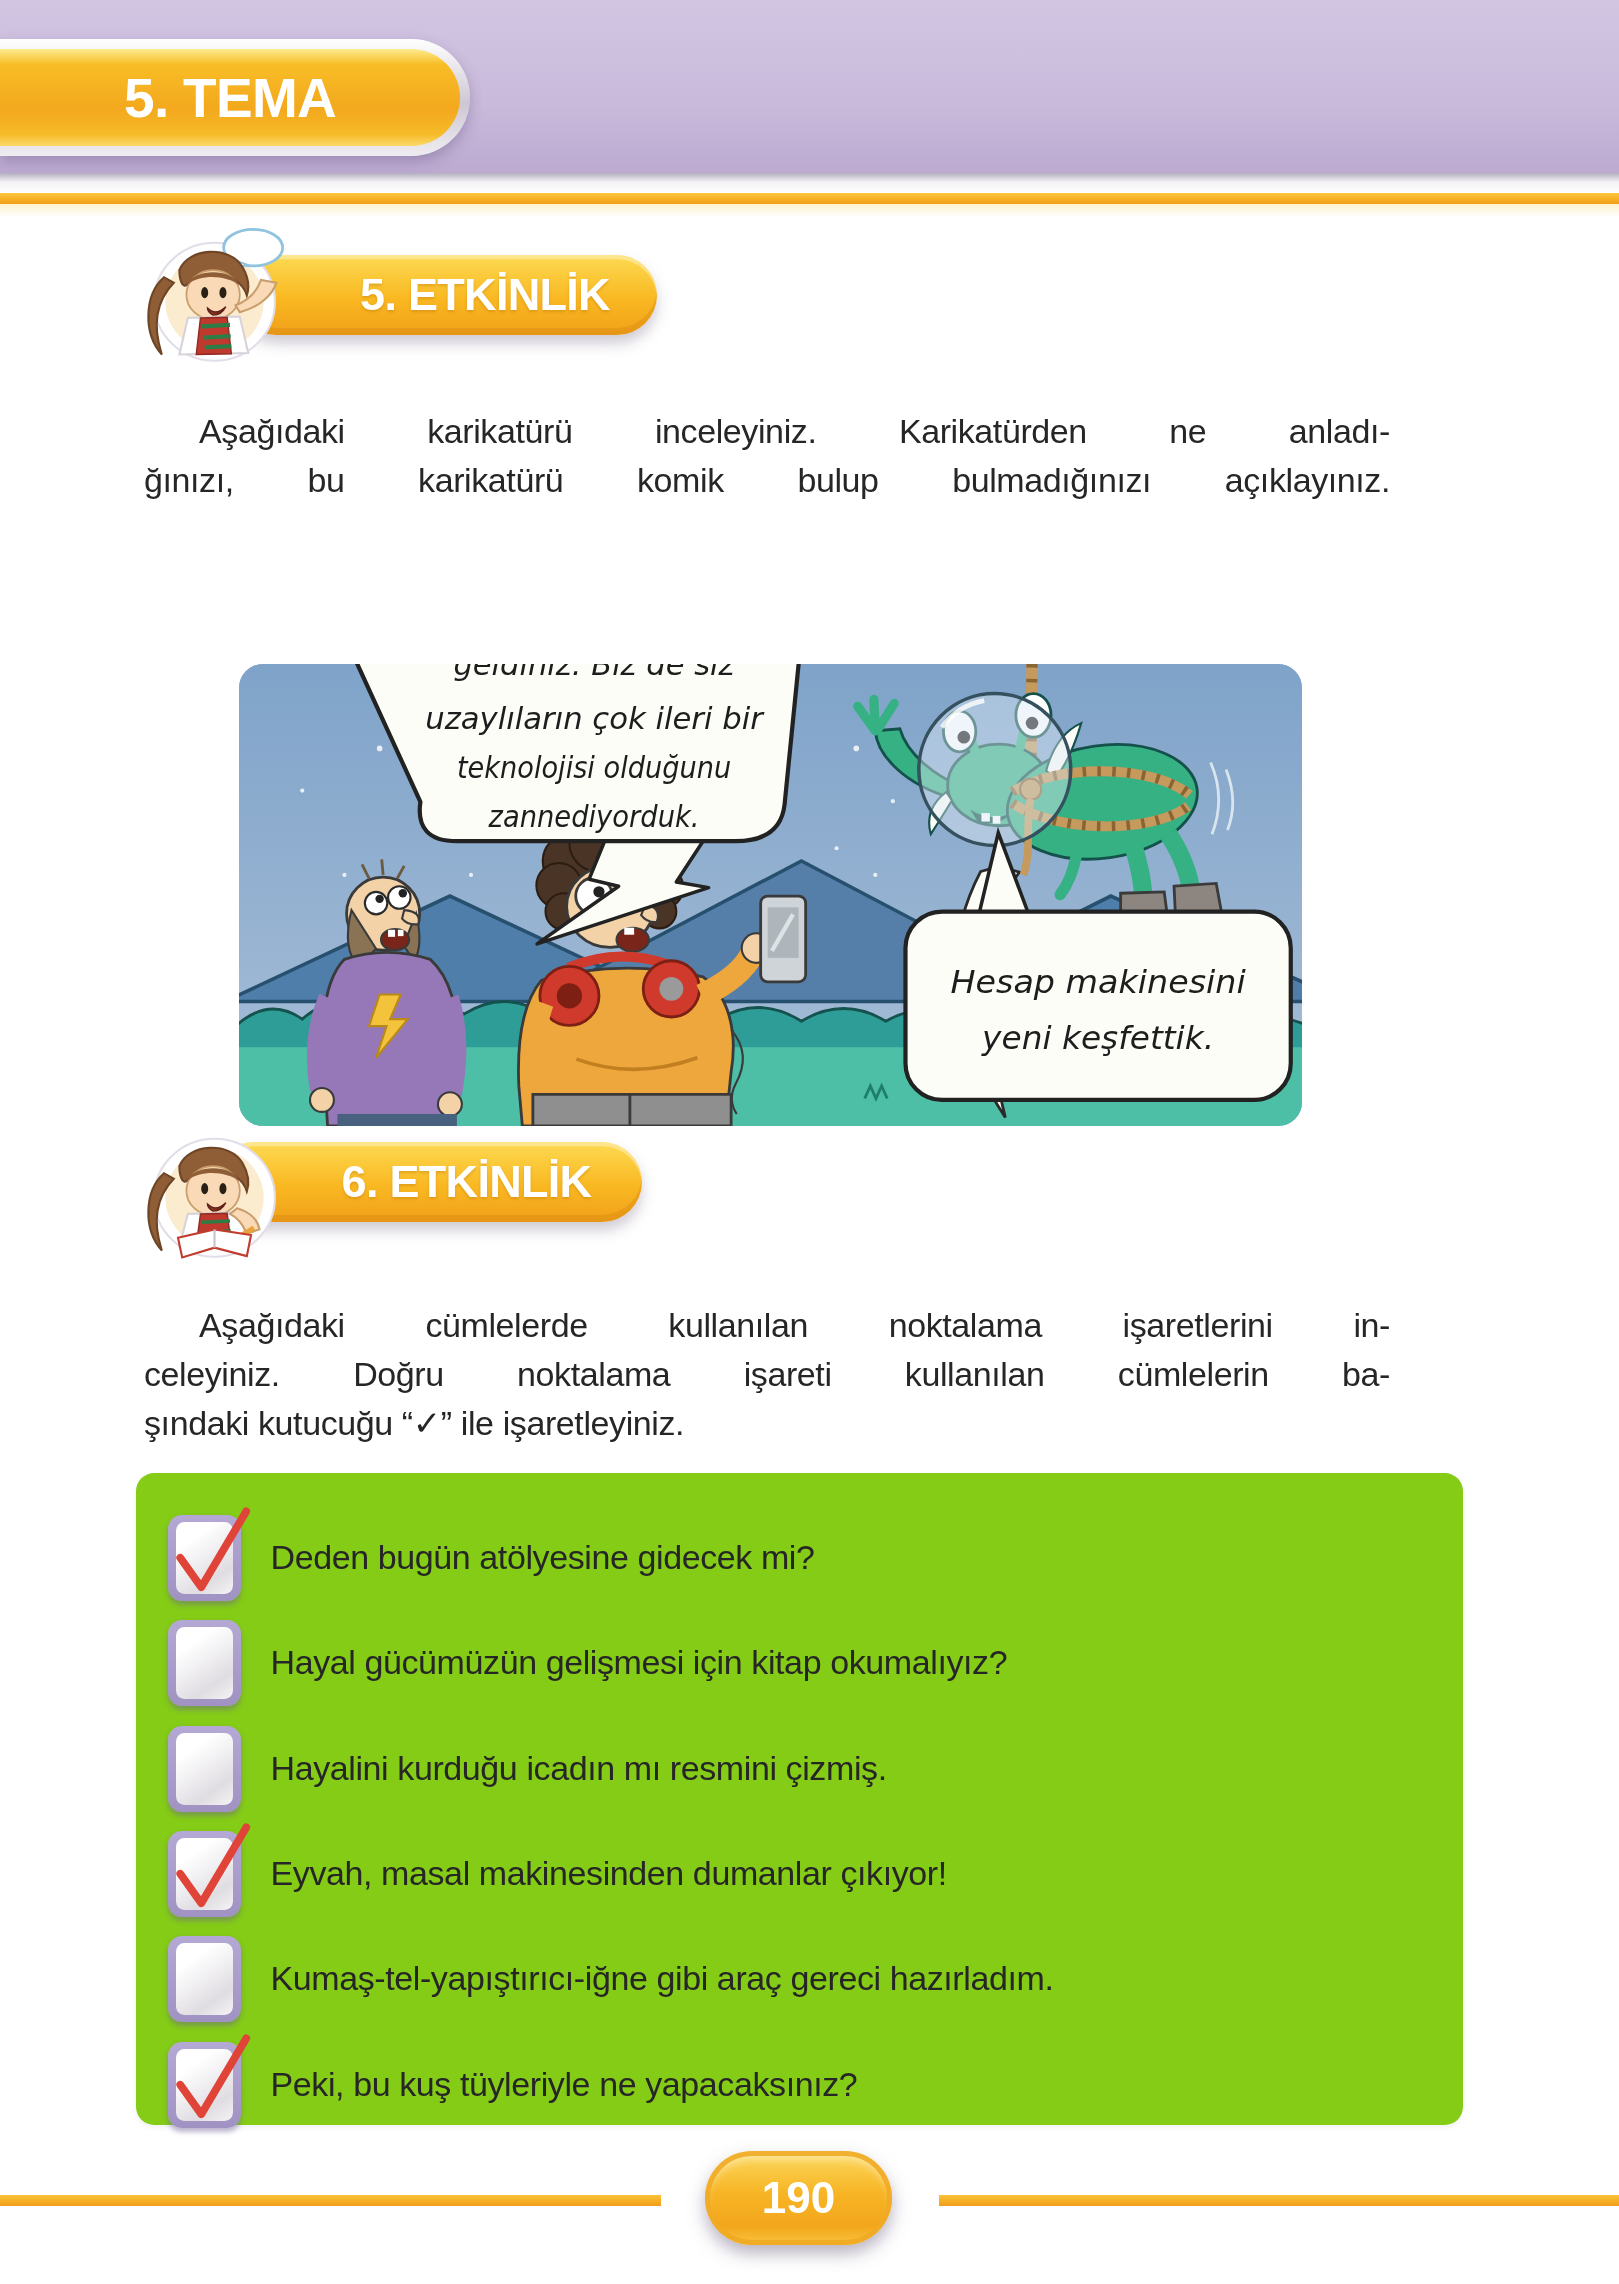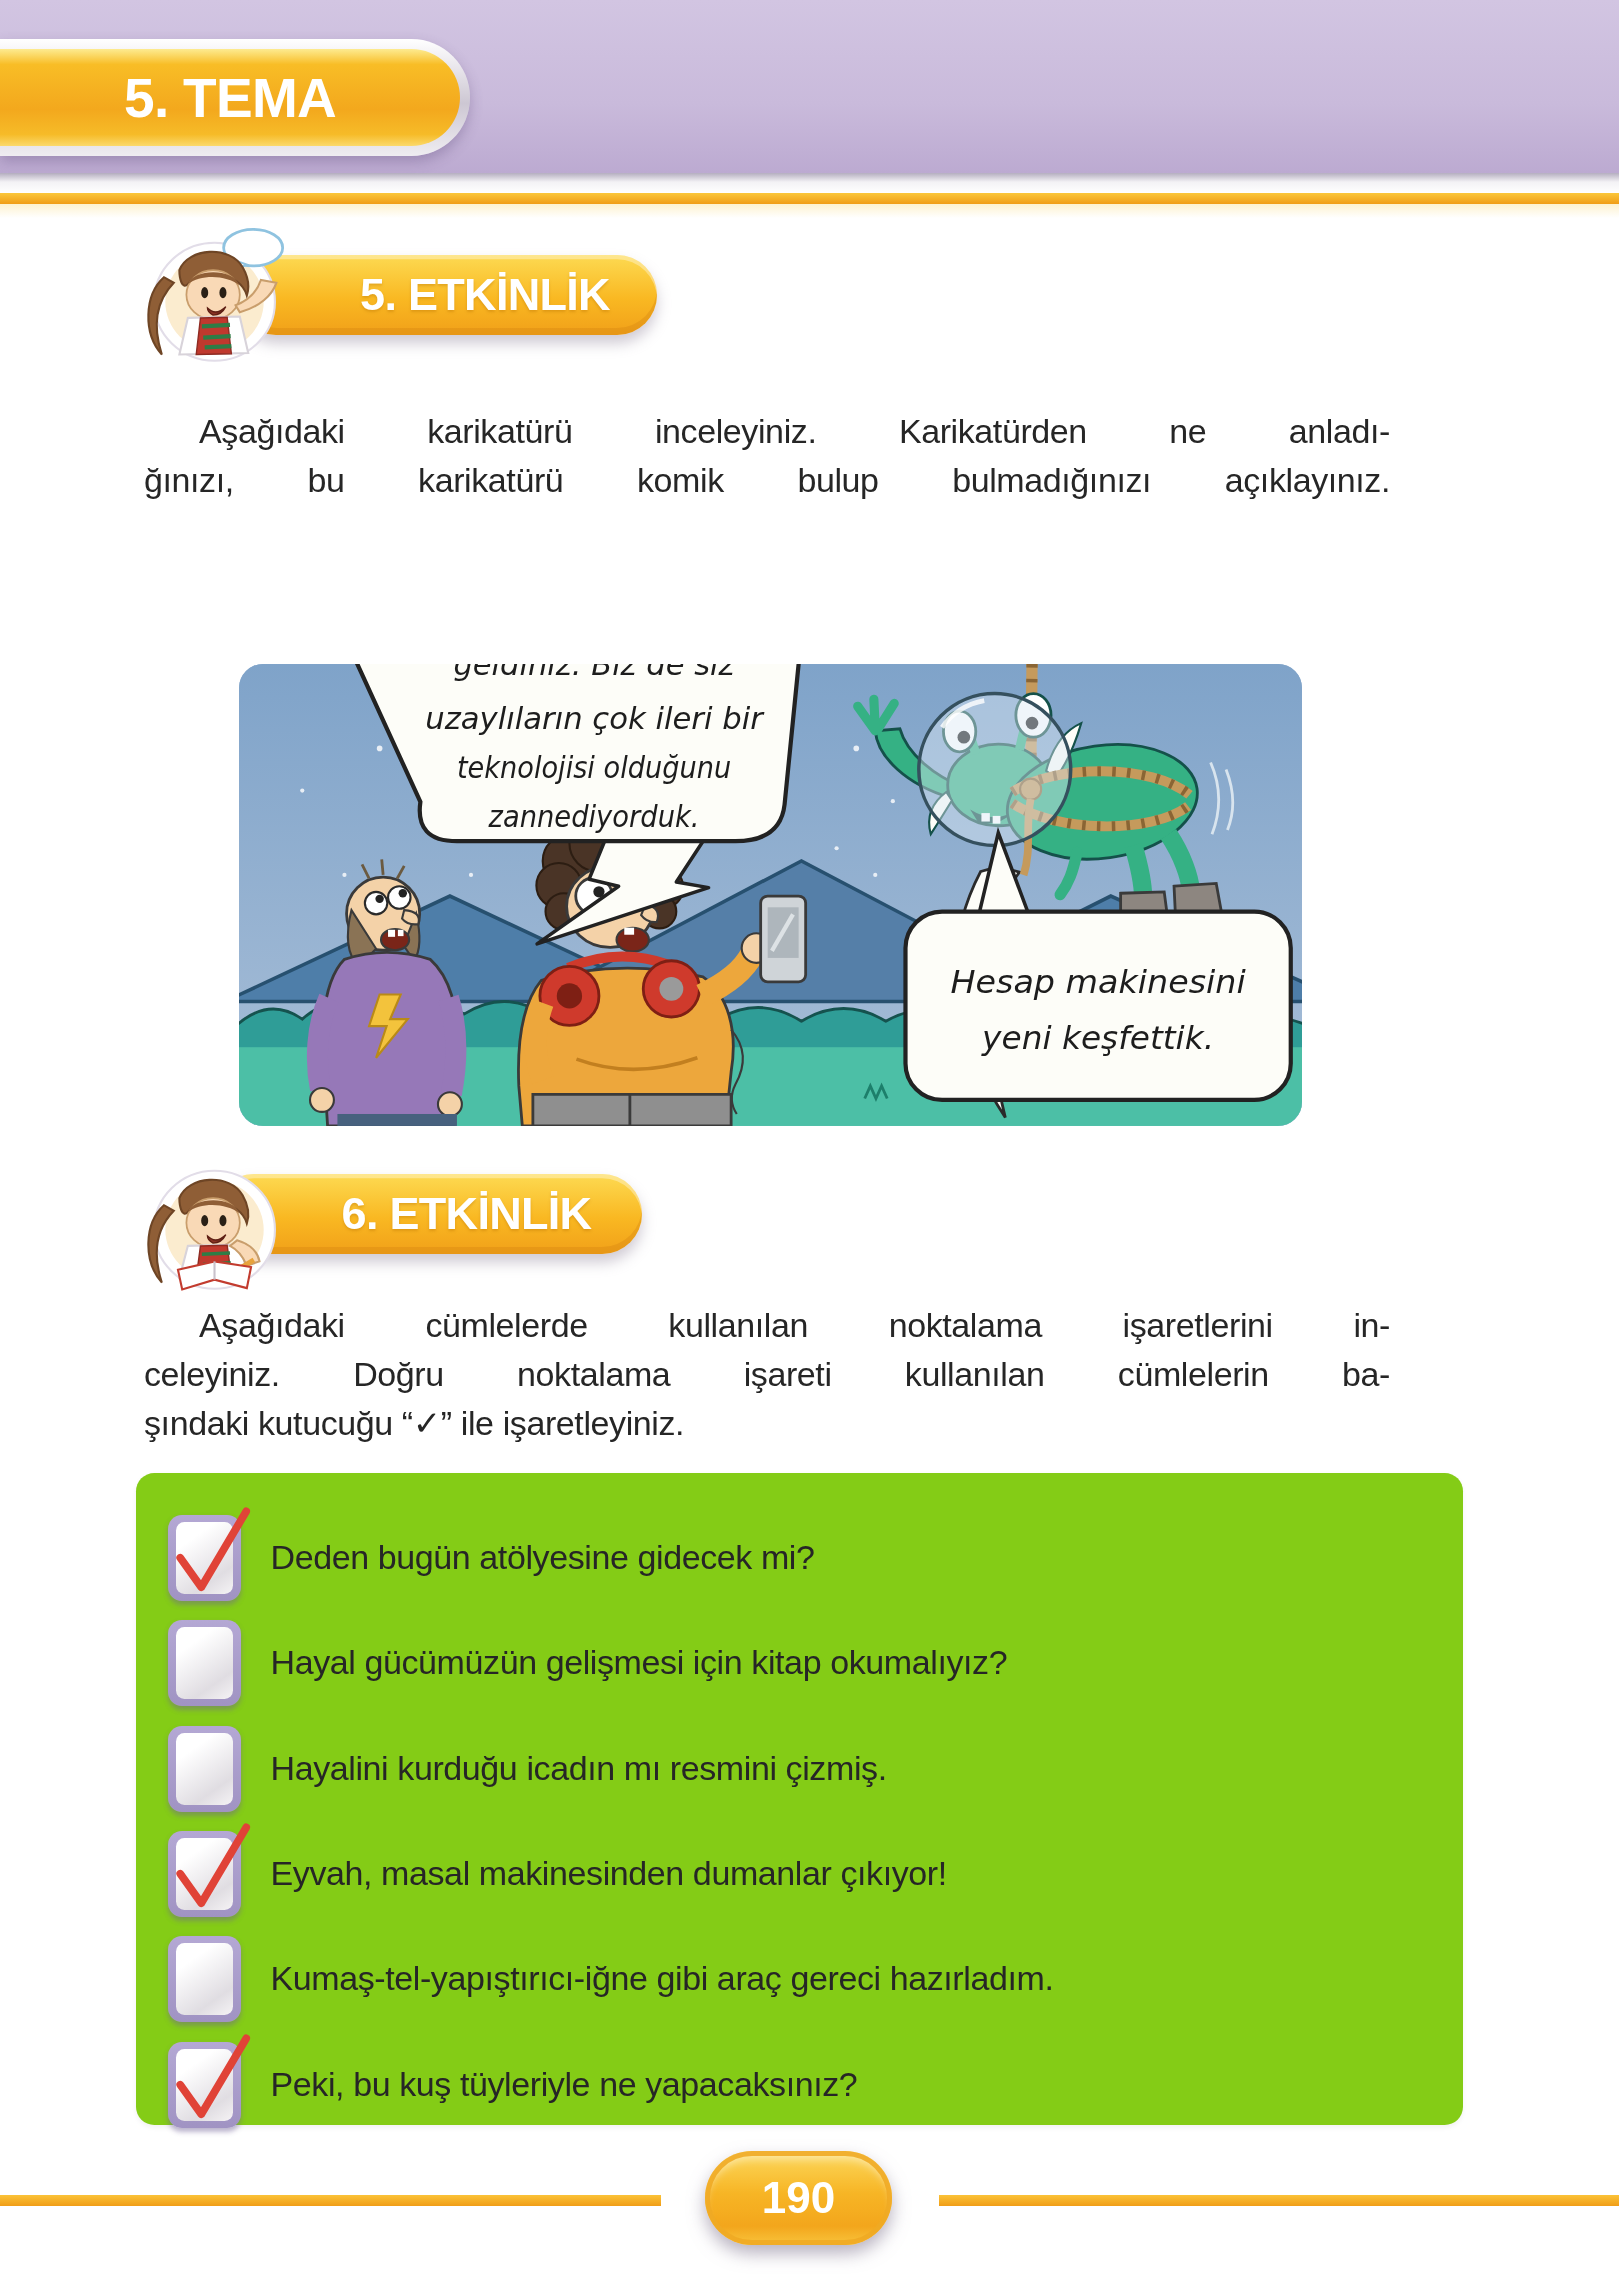--- a/index.html
+++ b/index.html
@@ -29,21 +29,21 @@
   .banner .pill{position:absolute;border-radius:41px;
       background:linear-gradient(180deg,#fdda52 0%,#f9b822 55%,#f1a019 100%);
       box-shadow:0 8.4px 14px rgba(150,140,160,.45),
                  inset 0 -7px 0 rgba(212,132,16,.35),
                  inset 0 4.2px 0 rgba(255,255,255,.35);
       display:flex;align-items:center;justify-content:center;}
   .banner .label{font-size:45px;font-weight:bold;color:#fff;letter-spacing:-0.7px;
                  text-shadow:0 2.1px 2.8px rgba(180,110,0,.35);}
   #act5-banner{left:109px;top:228px;text-align:center;}
   #act5-banner .pill{left:127px;top:27px;width:344px;height:80px;padding-left:77px;}
-  #act6-banner{left:109px;top:1156px;}
+  #act6-banner{left:109px;top:1124px;}
   #act6-banner .pill{left:105px;top:17.6px;width:351px;height:80px;padding-left:77px;}
   .mascot{position:absolute;left:0;top:0;width:204px;height:137px;z-index:2;}
 
   
   .para{position:absolute;color:#262626;font-size:34px;line-height:49px;letter-spacing:-0.4px;}
   #para1{left:144px;top:364px;width:1246px;margin-top:43px;}
   #para2{left:144px;top:1301px;width:1246px;}
   .line-just{text-align:justify;text-align-last:justify;}
   .indent{padding-left:55px;}
 

